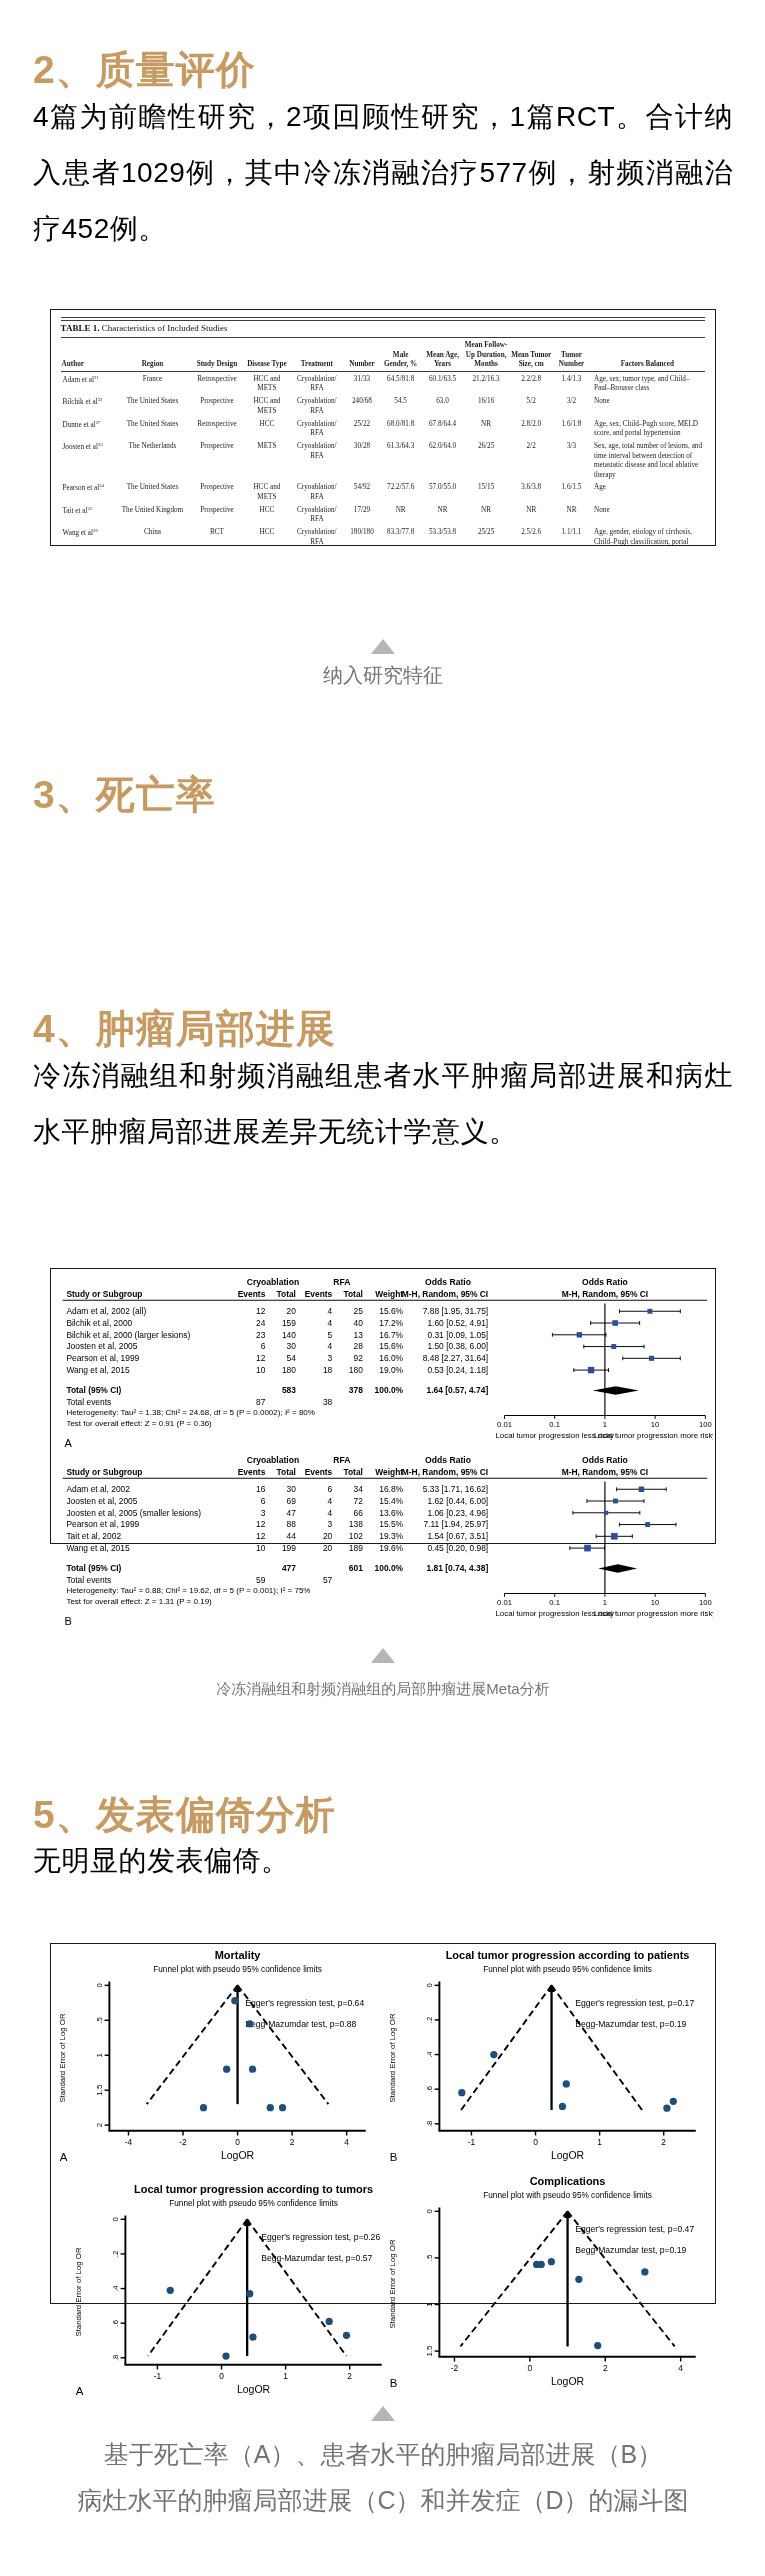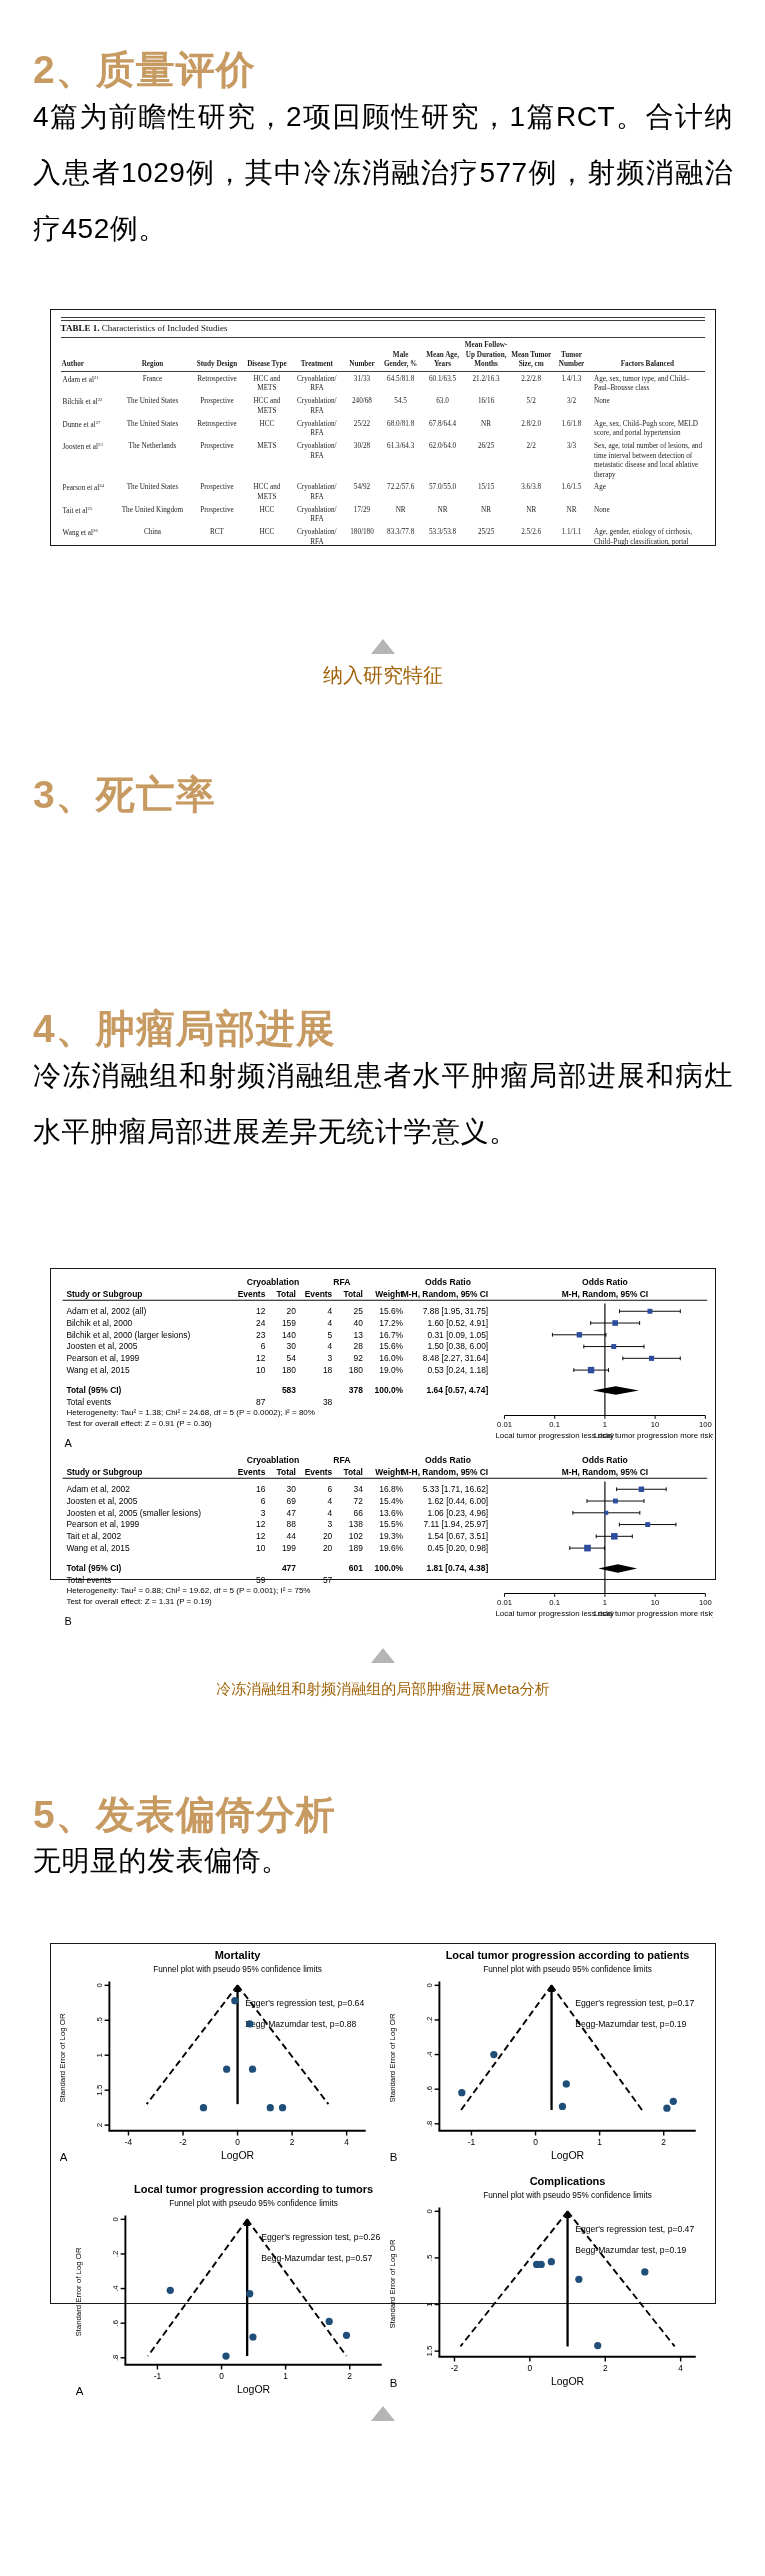--- a/index.html
+++ b/index.html
@@ -5,40 +5,40 @@
   html,body{margin:0;padding:0;background:#fff;}
   #page{position:relative;width:766px;height:2576px;background:#fff;overflow:hidden;
         font-family:"Liberation Sans",sans-serif;}
   .sec-head{position:absolute;left:33px;font-size:39px;font-weight:700;letter-spacing:1px;}
   .para{position:absolute;left:33px;width:700px;font-size:28px;line-height:56px;
         color:#000000;text-align:justify;letter-spacing:0.5px;}
   .figbox{position:absolute;left:50px;width:666px;border:1.9px solid #1a1a1a;background:#fff;box-sizing:border-box;}
   .tri{position:absolute;left:50%;transform:translateX(-50%);width:0;height:0;
        border-left:12.4px solid transparent;border-right:12.4px solid transparent;
        border-bottom:15.3px solid #b5b5b5;}
-  .cap{position:absolute;left:0;width:100%;text-align:center;color:#a16207;}
+  .cap{position:absolute;left:0;width:100%;text-align:center;color:#737373;}
   
   #fig-table{top:309px;height:237px;padding:6.7px 9.6px 0;overflow:hidden;}
   .t1-rule{background:#3c3c3c;height:1.9px;margin:0;}
   .t1-rule.thin{height:1px;}
   .t1-dbl{border-top:1px solid #3c3c3c;border-bottom:1px solid #3c3c3c;height:1.9px;}
   .t1-title{font:700 9px/1.2 "Liberation Serif",serif;color:#111;margin:2.9px 0 2.9px;}
   .t1-title span{font-weight:400;}
   table.t1{width:100%;border-collapse:collapse;table-layout:fixed;
            font:7.2px/1.32 "Liberation Serif",serif;color:#1d1d1d;}
   table.t1 th{font-weight:700;vertical-align:bottom;text-align:center;padding:2.9px 1px 1.9px;}
   table.t1 th.l{text-align:left;}
   table.t1 td{padding:2.4px 1.9px 1px;text-align:center;vertical-align:top;}
   table.t1 td.l{text-align:left;}
   table.t1 td.fact{text-align:left;padding-left:4.8px;}
   table.t1 sup{font-size:4.8px;}
   .t1-foot{font:6.7px/1.35 "Liberation Serif",serif;color:#1d1d1d;text-align:justify;
            margin:1.9px 0 1.9px;text-indent:7.7px;}
   
-  #fig-forest{top:1268px;height:312px;}
+  #fig-forest{top:1268px;height:276px;}
   .forest-panel{position:absolute;left:1.9px;width:660px;height:178px;}
   svg text{font-family:"Liberation Sans",sans-serif;fill:#000;}
   
   #fig-funnel{top:1943px;height:361px;}
   .funnel-cell{position:absolute;width:330px;height:227px;}
 </style>
 </head>
 <body>
 
 <div id="page">
@@ -585,15 +585,19 @@
           <circle cx="166.41176470588232" cy="97.53846153846153" r="3.8" fill="#1f4e79"></circle>
           <circle cx="177.05294117647054" cy="94.61538461538461" r="3.8" fill="#1f4e79"></circle>
           <circle cx="205.8235294117647" cy="113.12820512820512" r="3.8" fill="#1f4e79"></circle>
           <circle cx="274.7941176470588" cy="105.33333333333334" r="3.8" fill="#1f4e79"></circle>
           <circle cx="225.52941176470586" cy="182.3076923076923" r="3.8" fill="#1f4e79"></circle>
           <text x="8" y="226" font-size="12" text-anchor="start" font-weight="400">B</text>
         </svg></div>
   </div>
 
   <div class="tri" style="top:2406px;"></div>
+  <div class="cap" style="top:2431px;font-size:25px;line-height:46px;">
+    <div>基于死亡率（A）、患者水平的肿瘤局部进展（B）</div>
+    <div>病灶水平的肿瘤局部进展（C）和并发症（D）的漏斗图</div>
+  </div>
 
 </div>
 
 
 </body></html>

